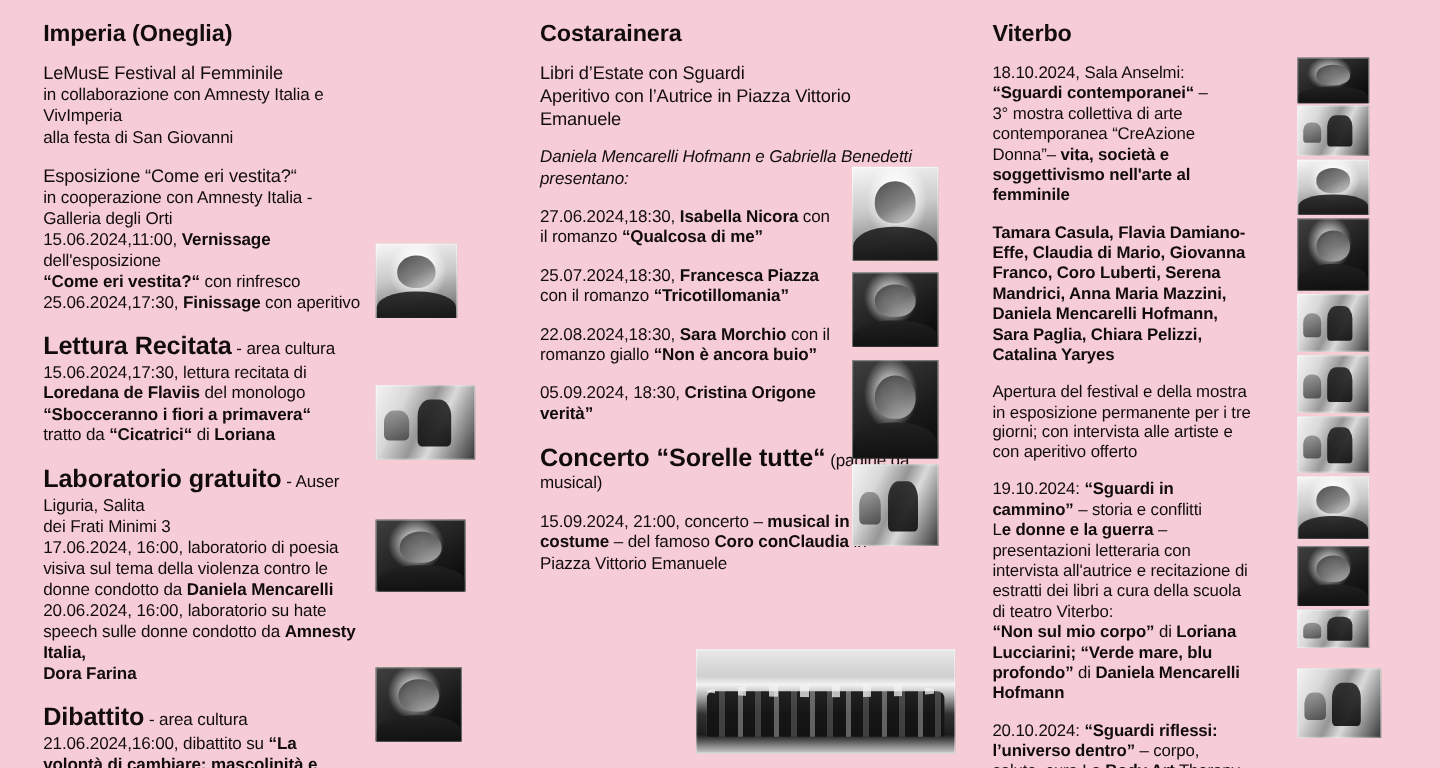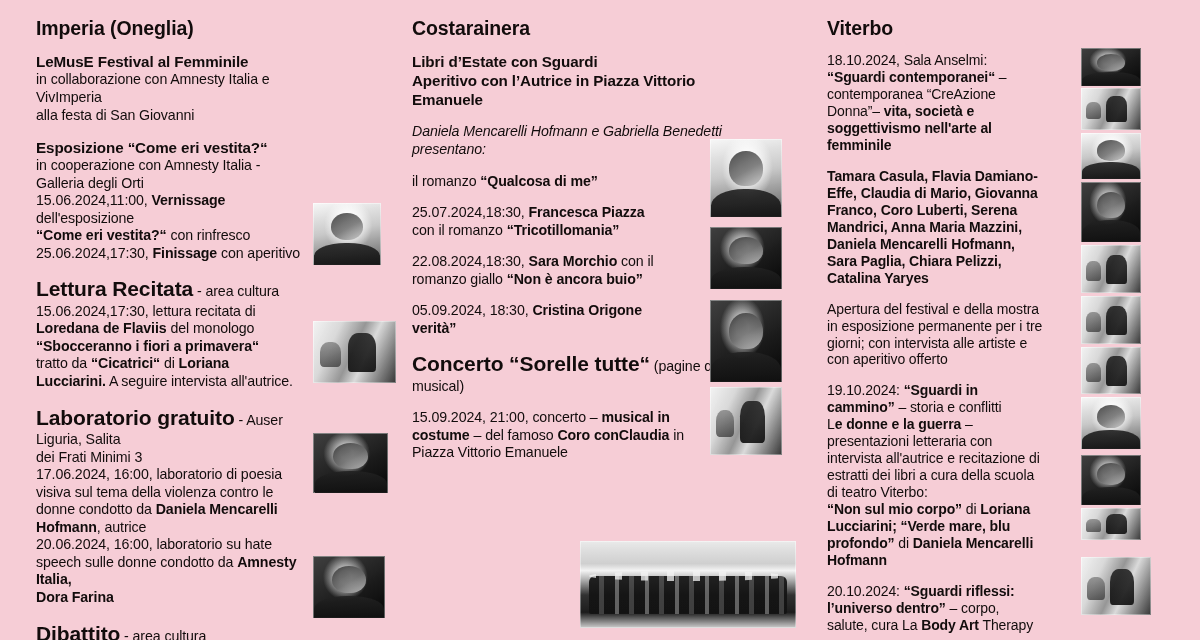--- a/index.html
+++ b/index.html
@@ -8,36 +8,36 @@
     background:#f6cdd6;
     font-family:"Liberation Sans","DejaVu Sans",sans-serif;
     color:#120c0c;
     -webkit-font-smoothing:antialiased;
   }
   .page{position:relative;width:1200px;height:454px;}
 
   
   .col{position:absolute;top:18px;}
   #col-imperia{left:36px;width:285px;}
-  #col-costarainera{left:412px;width:340px;}
+  #col-costarainera{left:450px;width:340px;}
   #col-viterbo{left:827px;width:228px;}
 
   .city-title{
     font-size:19.5px;font-weight:bold;letter-spacing:-0.1px;
     margin:0 0 13px 0;line-height:1.1;
   }
   .block{margin:0 0 14px 0;}
   .block p{margin:0;}
   .ln{
     font-size:14.2px;line-height:1.235;margin:0;
     letter-spacing:-0.1px;
   }
   .b{font-weight:bold;}
   .i{font-style:italic;}
-  .lead{font-weight:bold;font-size:15.2px;line-height:1.25;}
+  .lead{font-weight:normal;font-size:15.2px;line-height:1.25;}
   .hdr{font-weight:bold;font-size:21px;line-height:1.27;}
 
   
   #col-viterbo .ln{font-size:14.0px;line-height:1.21;}
 
   
   .ph{
     position:absolute;
     background:#cfc7c4;
     background-image:
@@ -122,29 +122,27 @@
           <p class="ln"><span>15.06.2024,11:00, </span><span class="b">Vernissage</span><span> dell'esposizione</span></p>
           <p class="ln"><span class="b">“Come eri vestita?“</span><span> con rinfresco</span></p>
           <p class="ln"><span>25.06.2024,17:30, </span><span class="b">Finissage</span><span> con aperitivo</span></p>
         </div>
         <div class="block">
           <p class="ln"><span class="b hdr">Lettura Recitata</span><span> - area cultura</span></p>
           <p class="ln"><span>15.06.2024,17:30, lettura recitata di</span></p>
           <p class="ln"><span class="b">Loredana de Flaviis</span><span> del monologo</span></p>
           <p class="ln"><span class="b">“Sbocceranno i fiori a primavera“</span></p>
           <p class="ln"><span>tratto da </span><span class="b">“Cicatrici“</span><span> di </span><span class="b">Loriana</span></p>
-          <p class="ln"><span class="b">Lucciarini.</span><span> A seguire intervista all'autrice.</span></p>
         </div>
         <div class="block">
           <p class="ln"><span class="b hdr">Laboratorio gratuito</span><span> - Auser Liguria, Salita</span></p>
           <p class="ln"><span>dei Frati Minimi 3</span></p>
           <p class="ln"><span>17.06.2024, 16:00, laboratorio di poesia</span></p>
           <p class="ln"><span>visiva sul tema della violenza contro le</span></p>
           <p class="ln"><span>donne condotto da </span><span class="b">Daniela Mencarelli</span></p>
-          <p class="ln"><span class="b">Hofmann</span><span>, autrice</span></p>
           <p class="ln"><span>20.06.2024, 16:00, laboratorio su hate</span></p>
           <p class="ln"><span>speech sulle donne condotto da </span><span class="b">Amnesty Italia,</span></p>
           <p class="ln"><span class="b">Dora Farina</span></p>
         </div>
         <div class="block">
           <p class="ln"><span class="b hdr">Dibattito</span><span> - area cultura</span></p>
           <p class="ln"><span>21.06.2024,16:00, dibattito su </span><span class="b">“La</span></p>
           <p class="ln"><span class="b">volontà di cambiare: mascolinità e</span></p>
         </div>
       </div>
@@ -156,20 +154,21 @@
         <div class="block">
           <p class="ln lead b"><span>Libri d’Estate con Sguardi</span></p>
           <p class="ln lead b"><span>Aperitivo con l’Autrice in Piazza Vittorio</span></p>
           <p class="ln lead b"><span>Emanuele</span></p>
         </div>
         <div class="block">
           <p class="ln i"><span>Daniela Mencarelli Hofmann e Gabriella Benedetti</span></p>
           <p class="ln i"><span>presentano:</span></p>
         </div>
         <div class="block">
+          <p class="ln"><span>27.06.2024,18:30, </span><span class="b">Isabella Nicora</span><span> con</span></p>
           <p class="ln"><span>il romanzo </span><span class="b">“Qualcosa di me”</span></p>
         </div>
         <div class="block">
           <p class="ln"><span>25.07.2024,18:30, </span><span class="b">Francesca Piazza</span></p>
           <p class="ln"><span>con il romanzo </span><span class="b">“Tricotillomania”</span></p>
         </div>
         <div class="block">
           <p class="ln"><span>22.08.2024,18:30, </span><span class="b">Sara Morchio</span><span> con il</span></p>
           <p class="ln"><span>romanzo giallo </span><span class="b">“Non è ancora buio”</span></p>
         </div>
@@ -187,20 +186,21 @@
         </div>
       </div>
   </div>
 
   <div class="col" id="col-viterbo">
     <h1 class="city-title">Viterbo</h1>
     <div>
         <div class="block">
           <p class="ln"><span>18.10.2024, Sala Anselmi:</span></p>
           <p class="ln"><span class="b">“Sguardi contemporanei“</span><span> –</span></p>
+          <p class="ln"><span>3° mostra collettiva di arte</span></p>
           <p class="ln"><span>contemporanea “CreAzione</span></p>
           <p class="ln"><span>Donna”– </span><span class="b">vita, società e</span></p>
           <p class="ln"><span class="b">soggettivismo nell'arte al</span></p>
           <p class="ln"><span class="b">femminile</span></p>
         </div>
         <div class="block">
           <p class="ln"><span class="b">Tamara Casula, Flavia Damiano-</span></p>
           <p class="ln"><span class="b">Effe, Claudia di Mario, Giovanna</span></p>
           <p class="ln"><span class="b">Franco, Coro Luberti, Serena</span></p>
           <p class="ln"><span class="b">Mandrici, Anna Maria Mazzini,</span></p>

